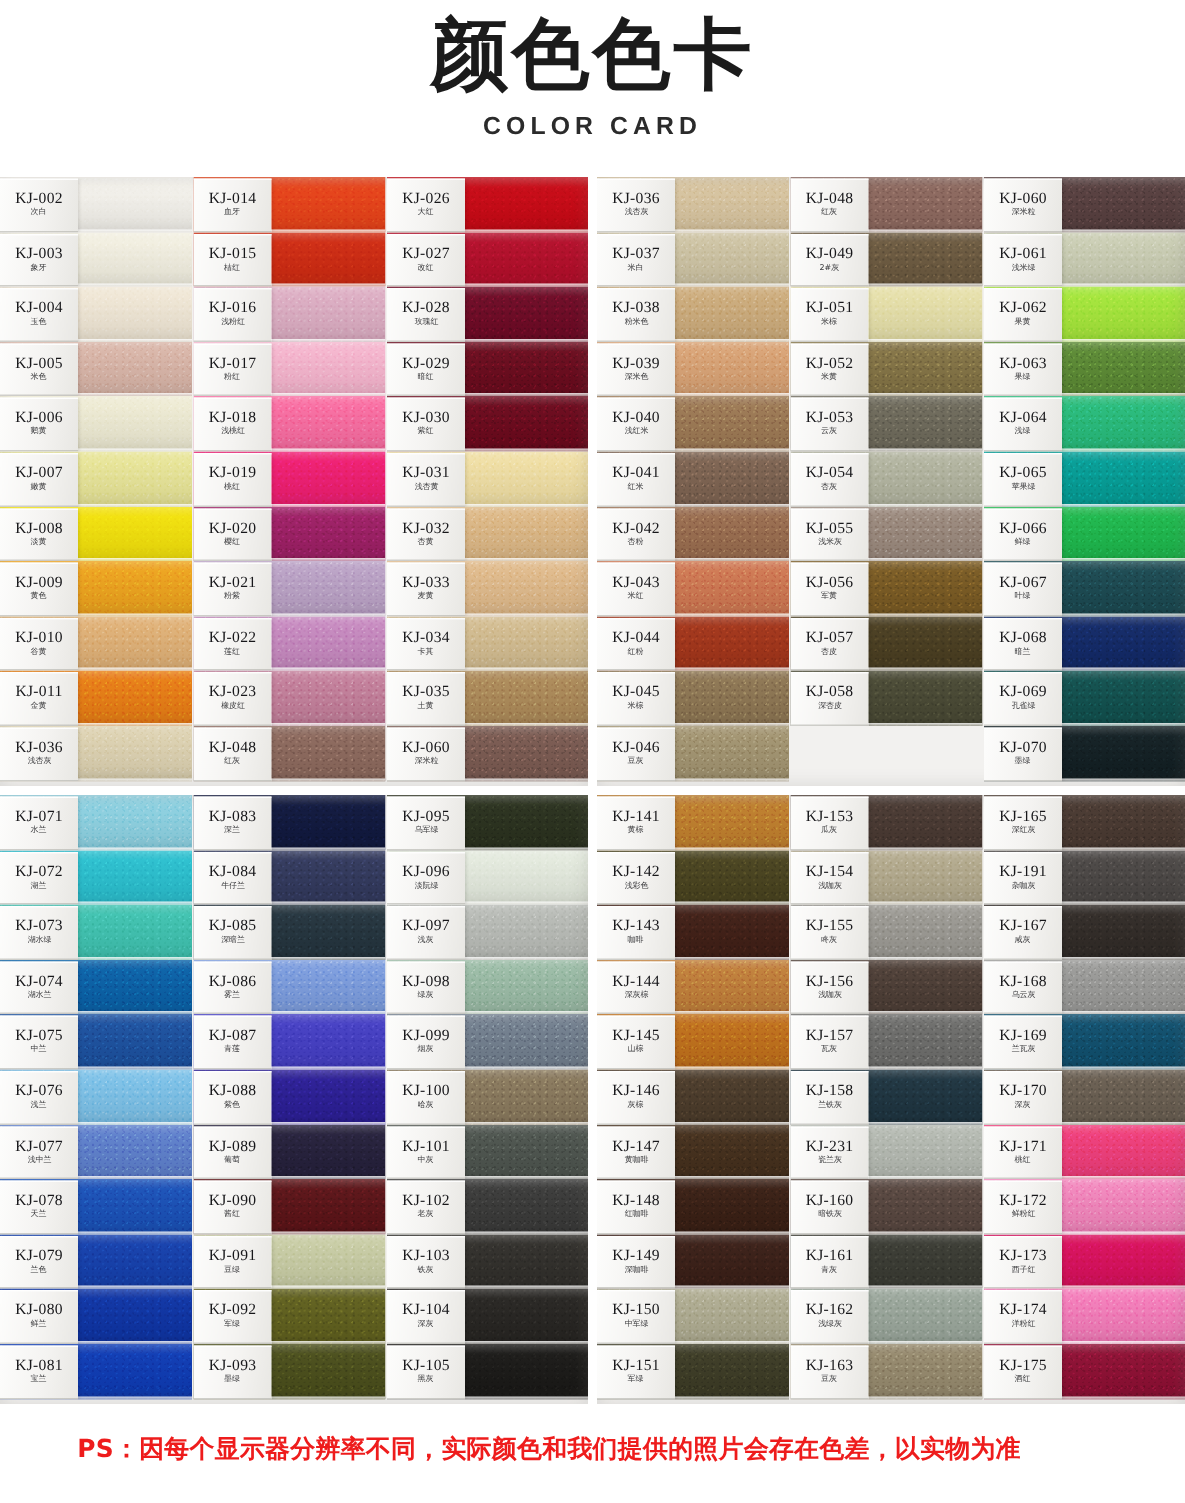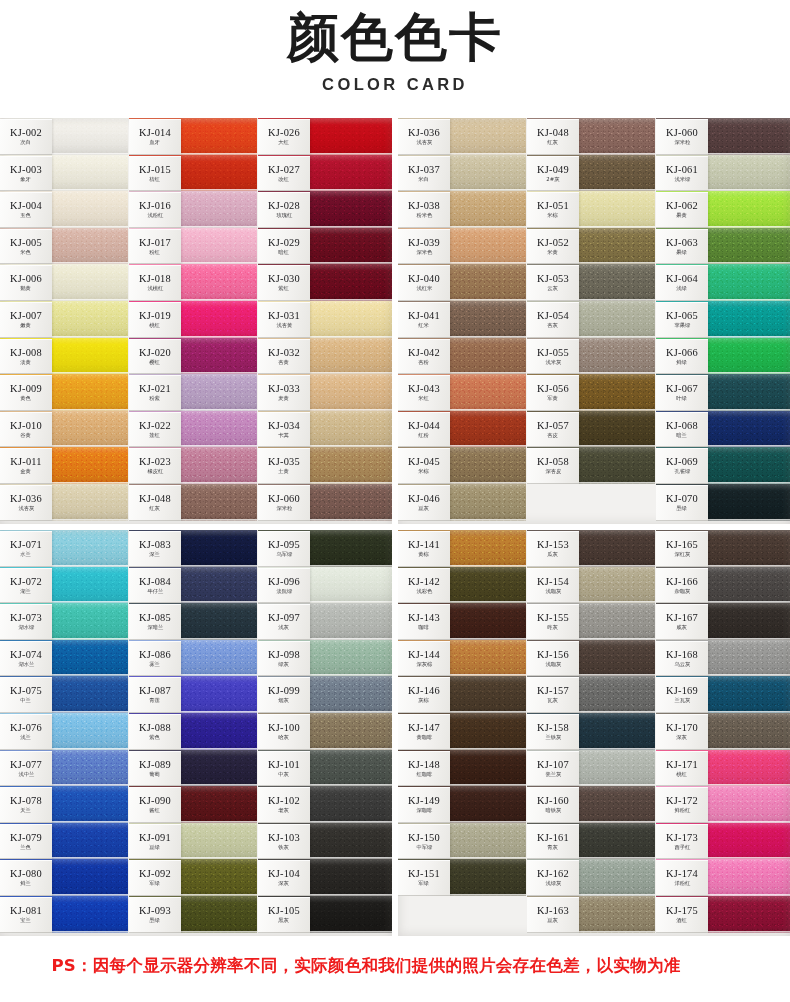--- a/index.html
+++ b/index.html
@@ -1304,20 +1304,31 @@
             <div class="grain"></div>
             <div class="gloss"></div>
             <div class="seam"></div>
           </div>
           <div class="tab">
             <div class="code">KJ-144</div>
             <div class="cn">深灰棕</div>
           </div>
         </div>
         <div class="swatch">
+          <div class="strip" style="background: rgb(192, 113, 28);">
+            <div class="grain"></div>
+            <div class="gloss"></div>
+            <div class="seam"></div>
+          </div>
+          <div class="tab">
+            <div class="code">KJ-145</div>
+            <div class="cn">山棕</div>
+          </div>
+        </div>
+        <div class="swatch">
           <div class="strip" style="background: rgb(76, 60, 43);">
             <div class="grain"></div>
             <div class="gloss"></div>
             <div class="seam"></div>
           </div>
           <div class="tab">
             <div class="code">KJ-146</div>
             <div class="cn">灰棕</div>
           </div>
         </div>
@@ -1444,21 +1455,21 @@
             <div class="cn">兰铁灰</div>
           </div>
         </div>
         <div class="swatch">
           <div class="strip" style="background: rgb(181, 186, 178);">
             <div class="grain"></div>
             <div class="gloss"></div>
             <div class="seam"></div>
           </div>
           <div class="tab">
-            <div class="code">KJ-107</div>
+            <div class="code">KJ-231</div>
             <div class="cn">瓷兰灰</div>
           </div>
         </div>
         <div class="swatch">
           <div class="strip" style="background: rgb(88, 71, 64);">
             <div class="grain"></div>
             <div class="gloss"></div>
             <div class="seam"></div>
           </div>
           <div class="tab">
@@ -1512,21 +1523,21 @@
             <div class="cn">深红灰</div>
           </div>
         </div>
         <div class="swatch">
           <div class="strip" style="background: rgb(76, 72, 70);">
             <div class="grain"></div>
             <div class="gloss"></div>
             <div class="seam"></div>
           </div>
           <div class="tab">
-            <div class="code">KJ-166</div>
+            <div class="code">KJ-191</div>
             <div class="cn">杂咖灰</div>
           </div>
         </div>
         <div class="swatch">
           <div class="strip" style="background: rgb(50, 44, 40);">
             <div class="grain"></div>
             <div class="gloss"></div>
             <div class="seam"></div>
           </div>
           <div class="tab">

